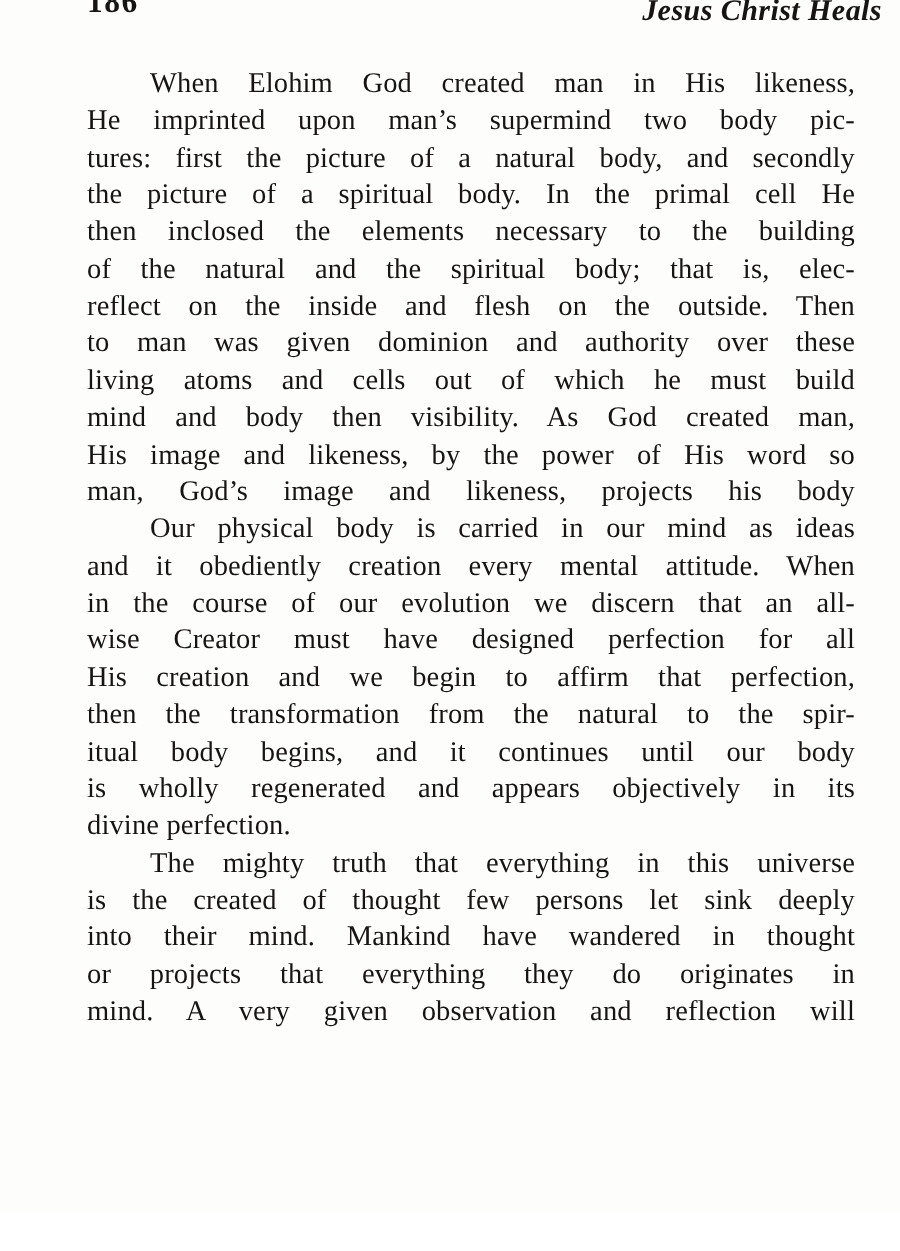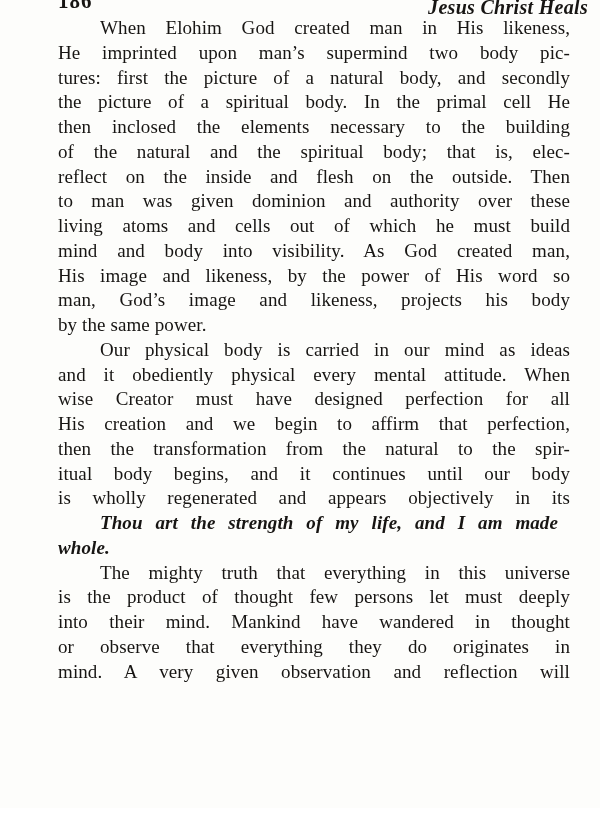--- a/index.html
+++ b/index.html
@@ -29,21 +29,21 @@
     right: 12px;
     top: -4px;
     font-size: 20px;
     font-style: italic;
     font-weight: 700;
     letter-spacing: 0.3px;
   }
   .textblock {
     position: absolute;
     left: 58px;
-    top: 16px;
+    top: 44px;
     width: 512px;
   }
   .para {
     margin: 0;
   }
   .line {
     font-size: 19px;
     line-height: 24.75px;
     white-space: normal;
     text-align: justify;
@@ -74,39 +74,36 @@
       <div class="para">
         <div class="line indent">When Elohim God created man in His likeness,</div>
         <div class="line">He imprinted upon man’s supermind two body pic-</div>
         <div class="line">tures: first the picture of a natural body, and secondly</div>
         <div class="line">the picture of a spiritual body. In the primal cell He</div>
         <div class="line">then inclosed the elements necessary to the building</div>
         <div class="line">of the natural and the spiritual body; that is, elec-</div>
         <div class="line">reflect on the inside and flesh on the outside. Then</div>
         <div class="line">to man was given dominion and authority over these</div>
         <div class="line">living atoms and cells out of which he must build</div>
-        <div class="line">mind and body into visibility. As God created man,</div>
+        <div class="line">mind and body then visibility. As God created man,</div>
         <div class="line">His image and likeness, by the power of His word so</div>
         <div class="line">man, God’s image and likeness, projects his body</div>
-        <div class="line end">by the same power.</div>
       </div>
       <div class="para">
         <div class="line indent">Our physical body is carried in our mind as ideas</div>
-        <div class="line">and it obediently physical every mental attitude. When</div>
+        <div class="line">and it obediently creation every mental attitude. When</div>
+        <div class="line">in the course of our evolution we discern that an all-</div>
         <div class="line">wise Creator must have designed perfection for all</div>
         <div class="line">His creation and we begin to affirm that perfection,</div>
         <div class="line">then the transformation from the natural to the spir-</div>
         <div class="line">itual body begins, and it continues until our body</div>
         <div class="line">is wholly regenerated and appears objectively in its</div>
-      </div>
-      <div class="para italic">
-        <div class="line indent">Thou art the strength of my life, and I am made</div>
-        <div class="line end">whole.</div>
+        <div class="line end">divine perfection.</div>
       </div>
       <div class="para">
         <div class="line indent">The mighty truth that everything in this universe</div>
-        <div class="line">is the product of thought few persons let must deeply</div>
+        <div class="line">is the created of thought few persons let sink deeply</div>
         <div class="line">into their mind. Mankind have wandered in thought</div>
-        <div class="line">or observe that everything they do originates in</div>
+        <div class="line">or projects that everything they do originates in</div>
         <div class="line">mind. A very given observation and reflection will</div>
       </div>
     </div>
 </div>
 
 </body></html>

